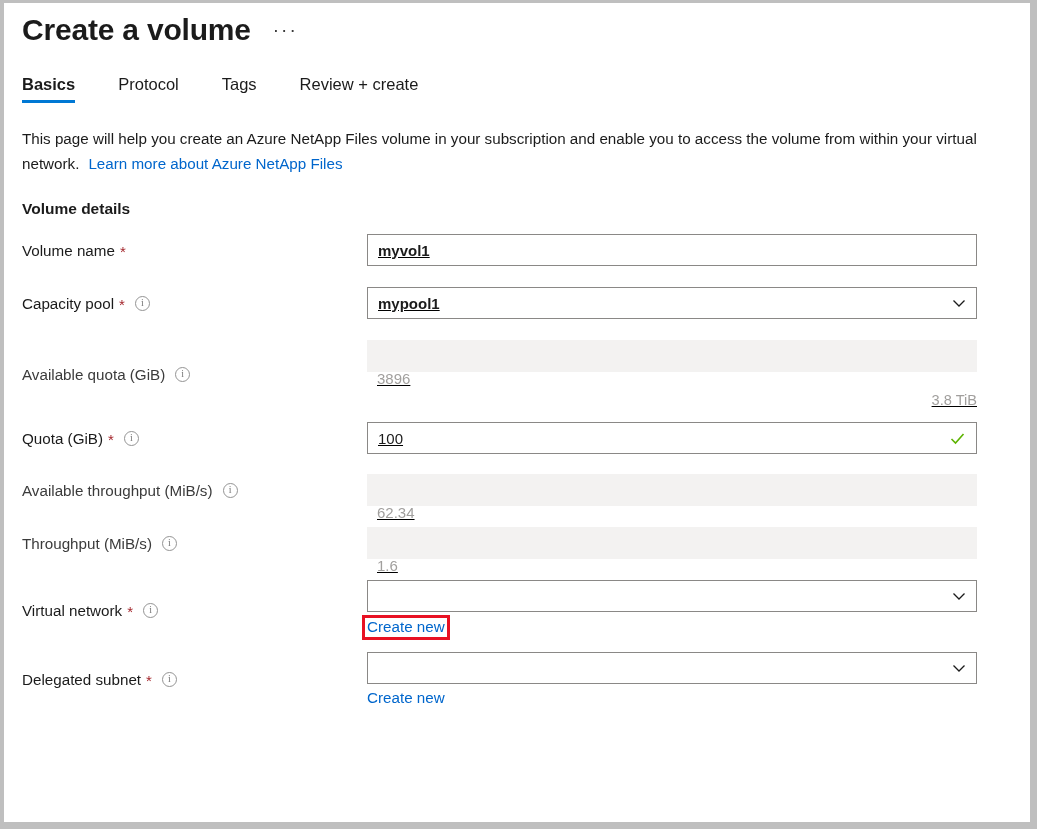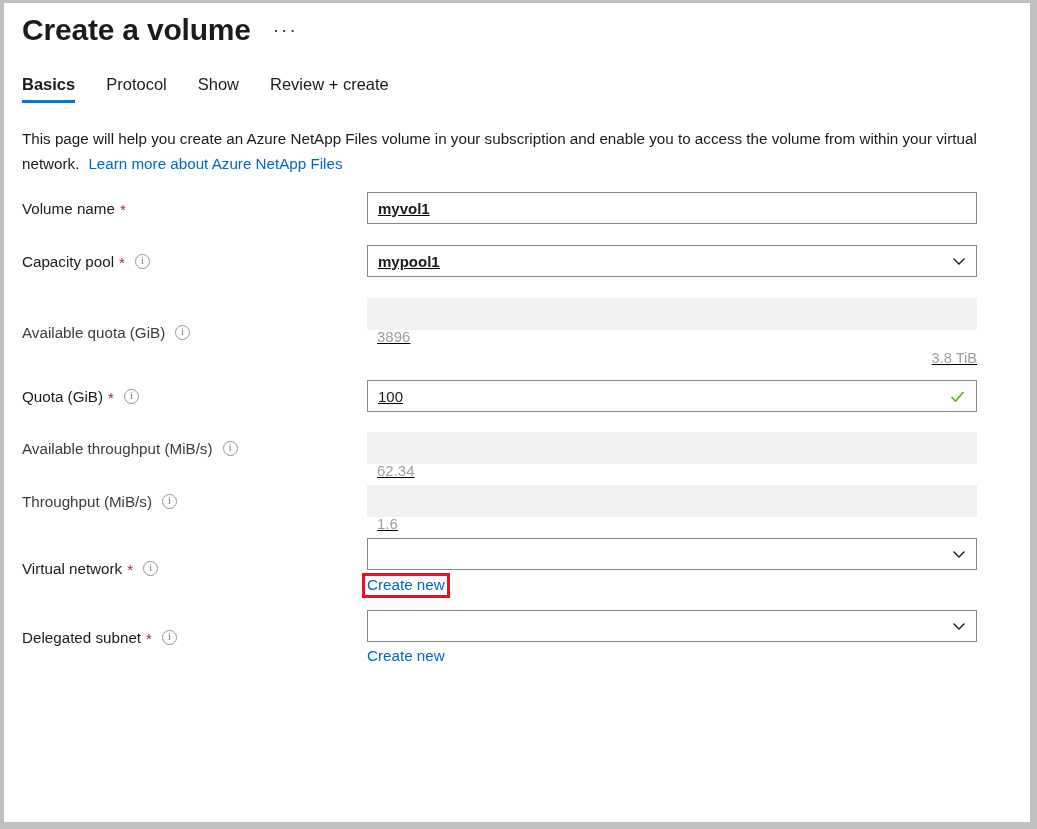--- a/index.html
+++ b/index.html
@@ -51,21 +51,21 @@
     line-height: 1;
     position: relative;
     top: -4px;
   }
 
   
   .tabs {
     display: flex;
     align-items: flex-end;
     margin-top: 28px;
-    gap: 31px;
+    gap: 43px;
   }
   .tab {
     font-size: 16.5px;
     color: #1b1b1b;
     padding-bottom: 9px;
     position: relative;
     white-space: nowrap;
   }
   .tab.active { font-weight: 700; }
   .tab.active::after {
@@ -228,28 +228,29 @@
 <div id="page">
 
   <div class="title-row">
     <div class="page-title">Create a volume</div>
     <div class="ellipsis-btn">···</div>
   </div>
 
   <div class="tabs">
     <div class="tab active">Basics</div>
     <div class="tab">Protocol</div>
-    <div class="tab">Show</div>
+    <div class="tab">Tags</div>
     <div class="tab">Review + create</div>
   </div>
 
   <div class="description">
     <span>This page will help you create an Azure NetApp Files volume in your subscription and enable you to access the volume from within your virtual network.</span><span class="link desc-link">Learn more about Azure NetApp Files</span>
   </div>
 
+  <div class="section-heading">Volume details</div>
 
   <div class="form">
 
     <div class="row">
       <div class="label-cell">
         <span>Volume name</span>
         <span class="asterisk">*</span>
       </div>
       <div class="field-cell">
         <div class="input">

